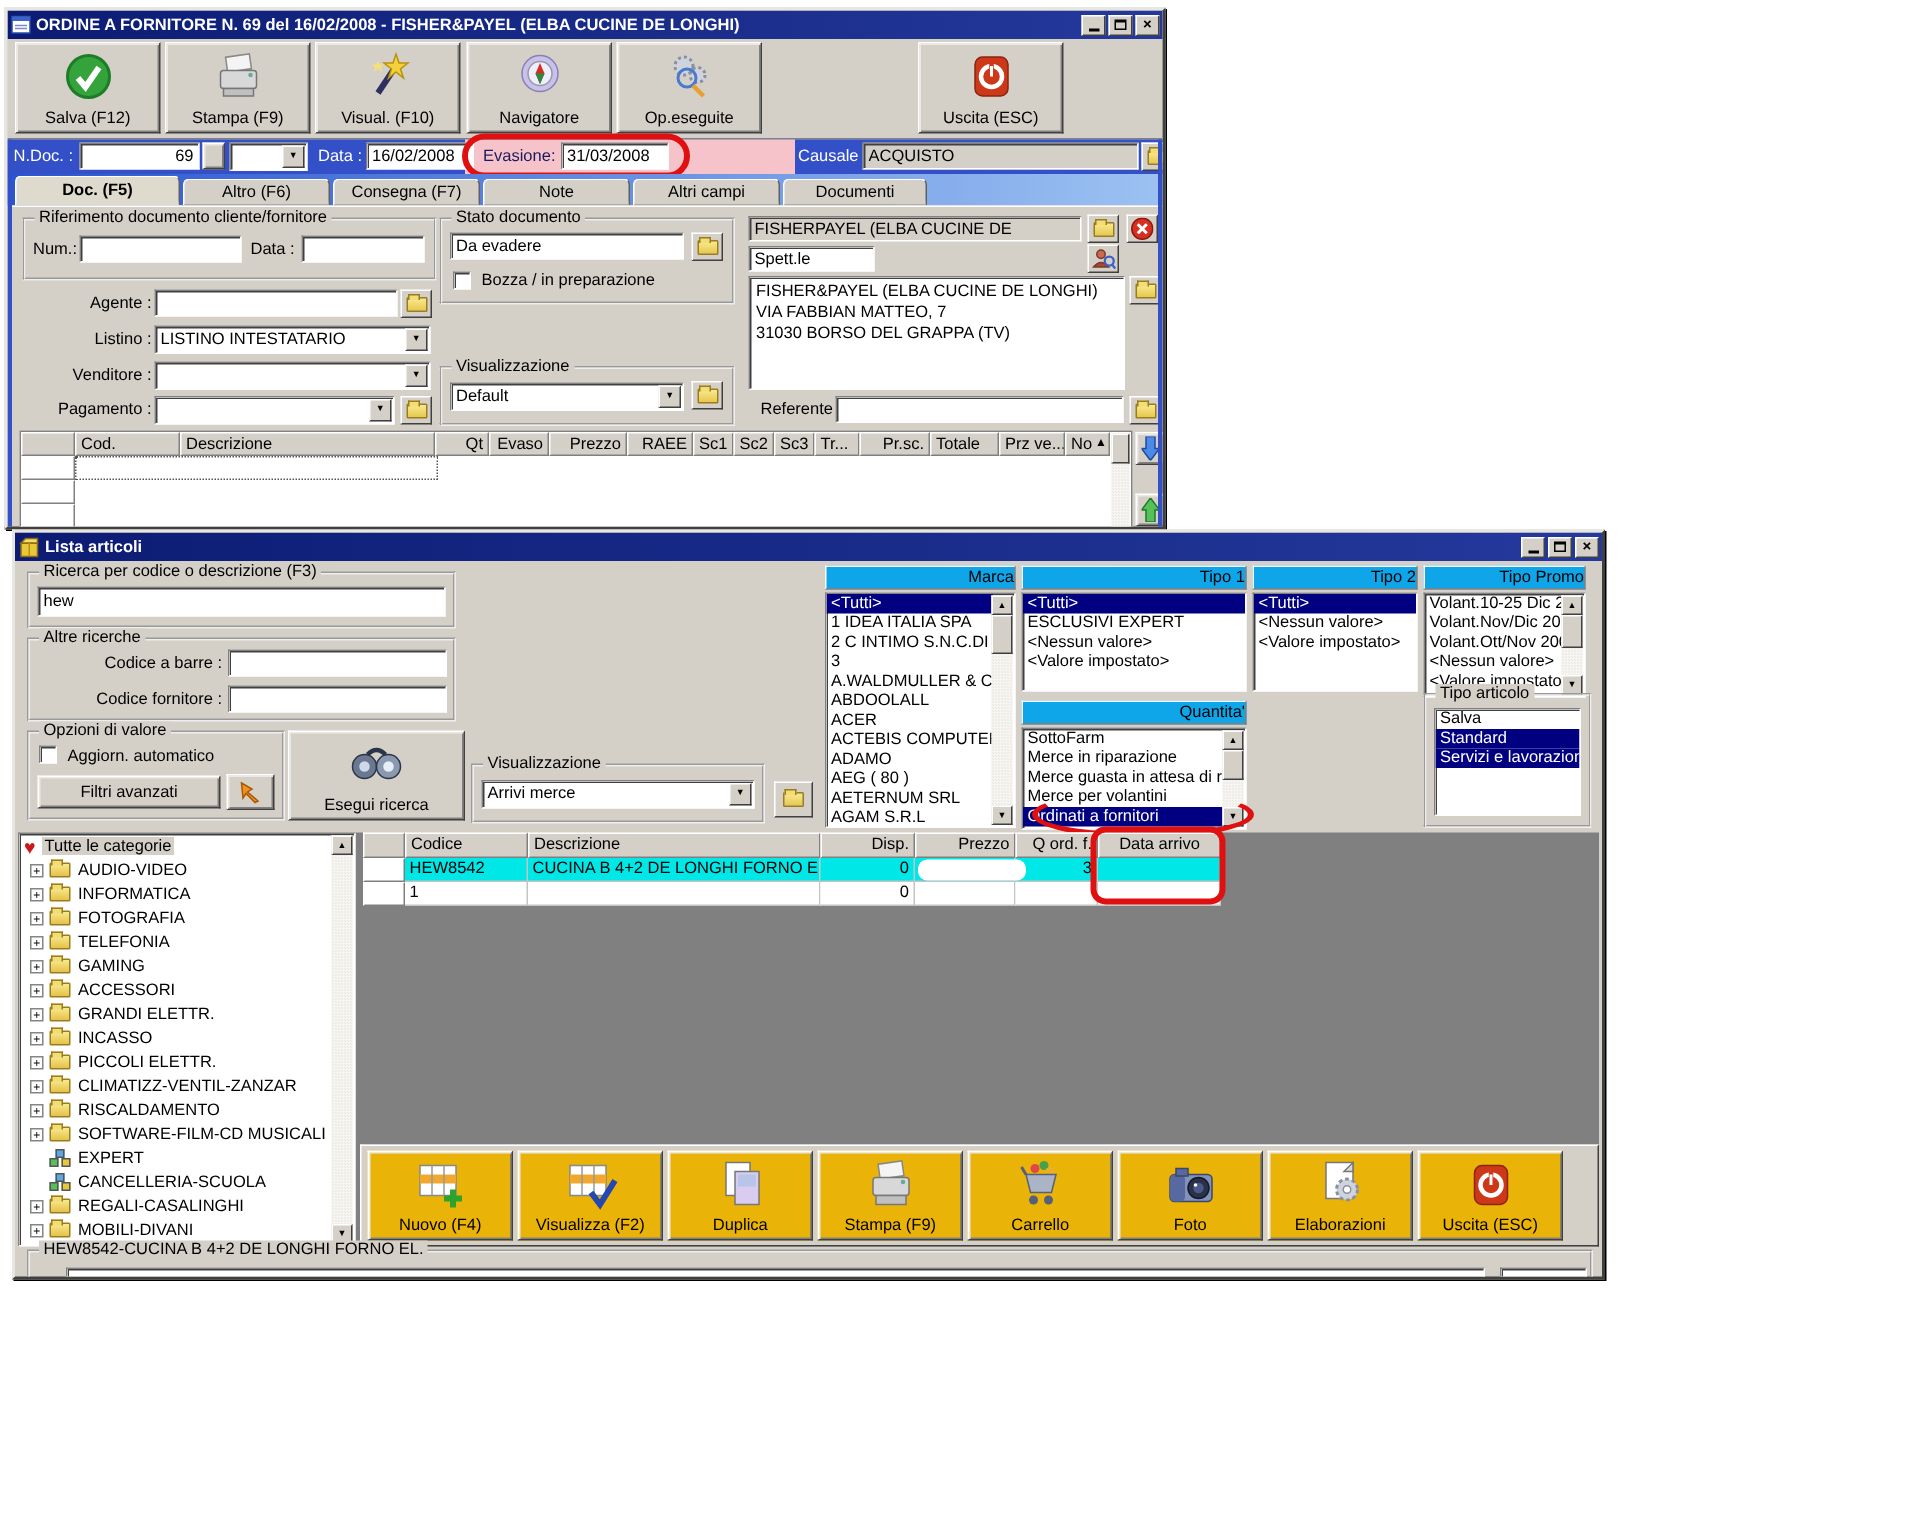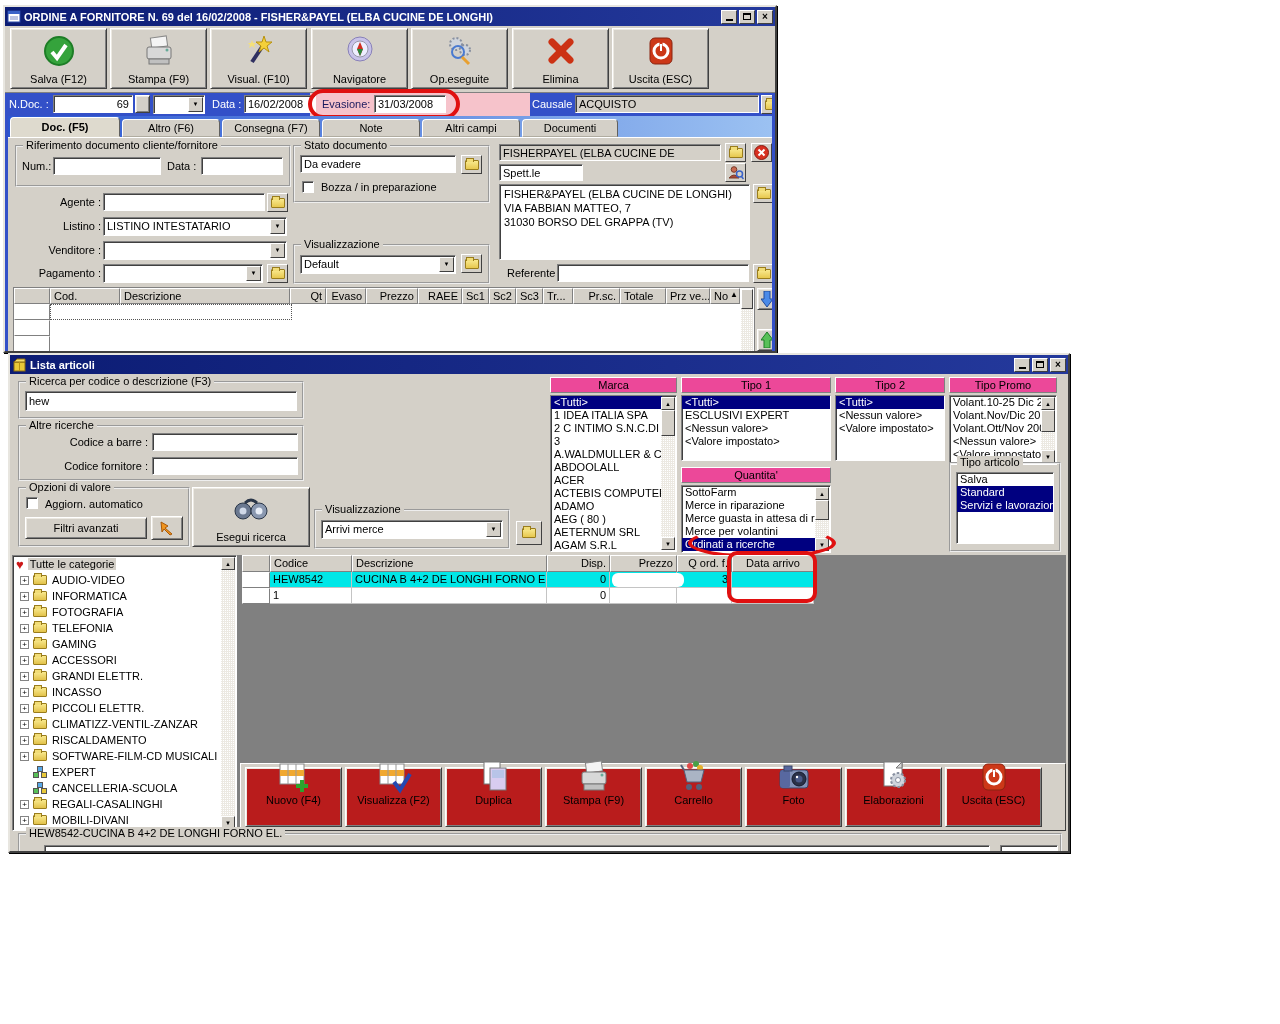--- a/index.html
+++ b/index.html
@@ -18,21 +18,21 @@
   .grp>.leg{position:absolute;top:-8px;left:6px;background:#d4d0c8;padding:0 3px;white-space:nowrap}
   .lbl{position:absolute;white-space:nowrap}
   .combo{position:absolute;background:#fff;border:1px solid;border-color:#808080 #fff #fff #808080;box-shadow:inset 1px 1px 0 #404040;height:19px;line-height:17px;padding-left:3px;white-space:nowrap;overflow:hidden}
   .cbtn{position:absolute;right:1px;top:1px;bottom:1px;width:15px;background:#d4d0c8;border:1px solid;border-color:#fff #404040 #404040 #fff;display:flex;align-items:center;justify-content:center;font-size:6px}
   .fbtn{position:absolute;width:21px;height:19px;background:#d4d0c8;border:1px solid;border-color:#fff #404040 #404040 #fff;display:flex;align-items:center;justify-content:center}
   .fold{width:14px;height:10px;background:linear-gradient(#f9e98e,#e7c84f);border:1px solid #9a7d1c;border-radius:1px;position:relative}
   .fold::before{content:"";position:absolute;top:-3px;left:0;width:6px;height:3px;background:#f2dd77;border:1px solid #9a7d1c;border-bottom:none}
   .cb{position:absolute;width:12px;height:12px;background:#fff;border:1px solid;border-color:#808080 #fff #fff #808080;box-shadow:inset 1px 1px 0 #404040}
   .tbtn{position:absolute;top:2px;width:97px;height:61px;background:#d4d0c8;border:1px solid;border-color:#fff #404040 #404040 #fff;box-shadow:inset 1px 1px 0 #ece9e2,inset -1px -1px 0 #808080;display:flex;flex-direction:column;align-items:center;justify-content:flex-end;padding-bottom:3px}
   .tbtn .ic{flex:1;display:flex;align-items:center;justify-content:center}
-  .hdrbar{position:absolute;height:16px;background:#ec4899;border:1px solid;border-color:#fff #808080 #808080 #fff;text-align:center;line-height:14px}
+  .hdrbar{position:absolute;height:16px;background:#0ea5e9;border:1px solid;border-color:#fff #808080 #808080 #fff;text-align:right;line-height:14px}
   .list{position:absolute;background:#fff;border:1px solid;border-color:#808080 #fff #fff #808080;box-shadow:inset 1px 1px 0 #404040;overflow:hidden}
   .li{height:13px;line-height:13px;padding-left:3px;white-space:nowrap;overflow:hidden}
   .li.sel{background:#000080;color:#fff}
   .sb{position:absolute;top:1px;bottom:1px;right:1px;width:14px;background:#ece9e2;background-image:linear-gradient(45deg,#fff 25%,transparent 25%,transparent 75%,#fff 75%),linear-gradient(45deg,#fff 25%,transparent 25%,transparent 75%,#fff 75%);background-size:2px 2px}
   .sbb{position:absolute;left:0;width:14px;height:13px;background:#d4d0c8;border:1px solid;border-color:#fff #404040 #404040 #fff;display:flex;align-items:center;justify-content:center;font-size:6px}
   .sbt{position:absolute;left:0;width:14px;background:#d4d0c8;border:1px solid;border-color:#fff #404040 #404040 #fff}
   .th{background:#d4d0c8;border:1px solid;border-color:#fff #808080 #808080 #fff;padding:0 3px;height:100%;line-height:14px;overflow:hidden;white-space:nowrap}
   .gc{flex:0 0 auto}
   .gd{border-right:1px solid #c4c4c4;border-bottom:1px solid #c4c4c4;height:16px;line-height:15px;padding:0 3px;overflow:hidden;white-space:nowrap;flex:0 0 auto;background:#fff}
   .selcell{background:#fff;border:1px solid;border-color:#fff #808080 #808080 #fff}
@@ -52,21 +52,21 @@
   .texp{width:9px;height:9px;border:1px solid #848484;background:#fff;font-size:8px;line-height:7px;text-align:center;margin:0 4px 0 7px;flex:0 0 auto}
   .tfold{width:14px;height:10px;background:linear-gradient(#f9e98e,#e2c24a);border:1px solid #9a7d1c;border-radius:1px;position:relative;margin-right:5px;flex:0 0 auto}
   .tfold::before{content:"";position:absolute;top:-3px;left:0;width:6px;height:3px;background:#f2dd77;border:1px solid #9a7d1c;border-bottom:none}
   .tcubes{display:none;width:14px;height:12px;position:relative;margin-right:5px;flex:0 0 auto}
   .tcubes i{position:absolute;width:6px;height:6px;border:1px solid #555}
   .tcubes i:nth-child(1){top:0;left:4px;background:#58a8e8}
   .tcubes i:nth-child(2){bottom:0;left:0;background:#58c058}
   .tcubes i:nth-child(3){bottom:0;right:0;background:#e8c838}
   .ic-cubes .texp{visibility:hidden}.ic-cubes .tcubes{display:block}
   .ann{position:absolute;border:4px solid #e01010;pointer-events:none}
-  .btm-btn{position:absolute;top:3px;width:97px;height:60px;background:#b91c1c;border:1px solid;border-color:#fff #404040 #404040 #fff;box-shadow:inset 1px 1px 0 #ece9e2,inset -1px -1px 0 #808080;display:flex;flex-direction:column;align-items:center;justify-content:flex-end;padding-bottom:20px}
+  .btm-btn{position:absolute;top:3px;width:97px;height:60px;background:#eab308;border:1px solid;border-color:#fff #404040 #404040 #fff;box-shadow:inset 1px 1px 0 #ece9e2,inset -1px -1px 0 #808080;display:flex;flex-direction:column;align-items:center;justify-content:flex-end;padding-bottom:3px}
   .btm-btn .ic{flex:1;display:flex;align-items:center;justify-content:center}
   .bluestrip{position:absolute;width:3px;background:#3350c8}
 </style>
 </head>
 <body>
 
 <div class="win" style="left:3px;top:5px;width:774px;height:348px;overflow:hidden">
   <div class="tbar">
     <span style="display:inline-block;width:14px;height:13px">
       <svg width="14" height="13">
@@ -131,31 +131,20 @@
     <div class="tbtn" style="left:406px">
       <span class="ic">
           <svg width="34" height="34">
             <circle cx="13" cy="10" r="6" fill="#cfd4dc" stroke="#8890a0" stroke-width="2" stroke-dasharray="2,2"></circle>
             <circle cx="22" cy="16" r="5" fill="#cfd4dc" stroke="#8890a0" stroke-width="2" stroke-dasharray="2,2"></circle>
             <circle cx="15" cy="18" r="6" fill="none" stroke="#4a7ad0" stroke-width="2"></circle>
             <line x1="19" y1="23" x2="26" y2="30" stroke="#e8a030" stroke-width="3"></line>
           </svg>
         </span>
       <span>Op.eseguite</span>
-    </div>
-    <div class="tbtn" style="left:507px">
-      <span class="ic">
-          <svg width="34" height="34">
-            <g stroke="#cc3214" stroke-width="7" stroke-linecap="round">
-              <line x1="8" y1="8" x2="26" y2="26"></line>
-              <line x1="26" y1="8" x2="8" y2="26"></line>
-            </g>
-          </svg>
-        </span>
-      <span>Elimina</span>
     </div>
     <div class="tbtn" style="left:607px">
       <span class="ic">
           <svg width="34" height="34">
             <rect x="6" y="4" width="22" height="26" rx="5" fill="#cc3818" stroke="#8a2410"></rect>
             <circle cx="17" cy="17" r="7" fill="none" stroke="#fff" stroke-width="3"></circle>
             <rect x="15.5" y="8" width="3" height="8" fill="#cc3818"></rect>
             <rect x="16" y="10" width="2" height="7" fill="#fff"></rect>
           </svg>
         </span>
@@ -439,21 +428,21 @@
     </div>
   </div>
 
   <div class="hdrbar" style="left:671px;top:112px;width:150px">Quantita'</div>
   <div class="list" style="left:671px;top:130px;width:150px;height:68px;padding-right:14px">
     <div>
         <div class="li">SottoFarm</div>
         <div class="li">Merce in riparazione</div>
         <div class="li">Merce guasta in attesa di ri</div>
         <div class="li">Merce per volantini</div>
-        <div class="li sel">Ordinati a ricerche</div>
+        <div class="li sel">Ordinati a fornitori</div>
       </div>
     <div class="sb">
       <span class="sbb" style="top:0">▲</span>
       <div class="sbt" style="top:13px;height:20px"></div>
       <span class="sbb" style="bottom:0">▼</span>
     </div>
   </div>
   <div class="ann" style="left:678px;top:172px;width:148px;height:32px;border-radius:50%;border-top-color:transparent"></div>
 
   <div class="grp" style="left:939px;top:107px;width:112px;height:90px">

